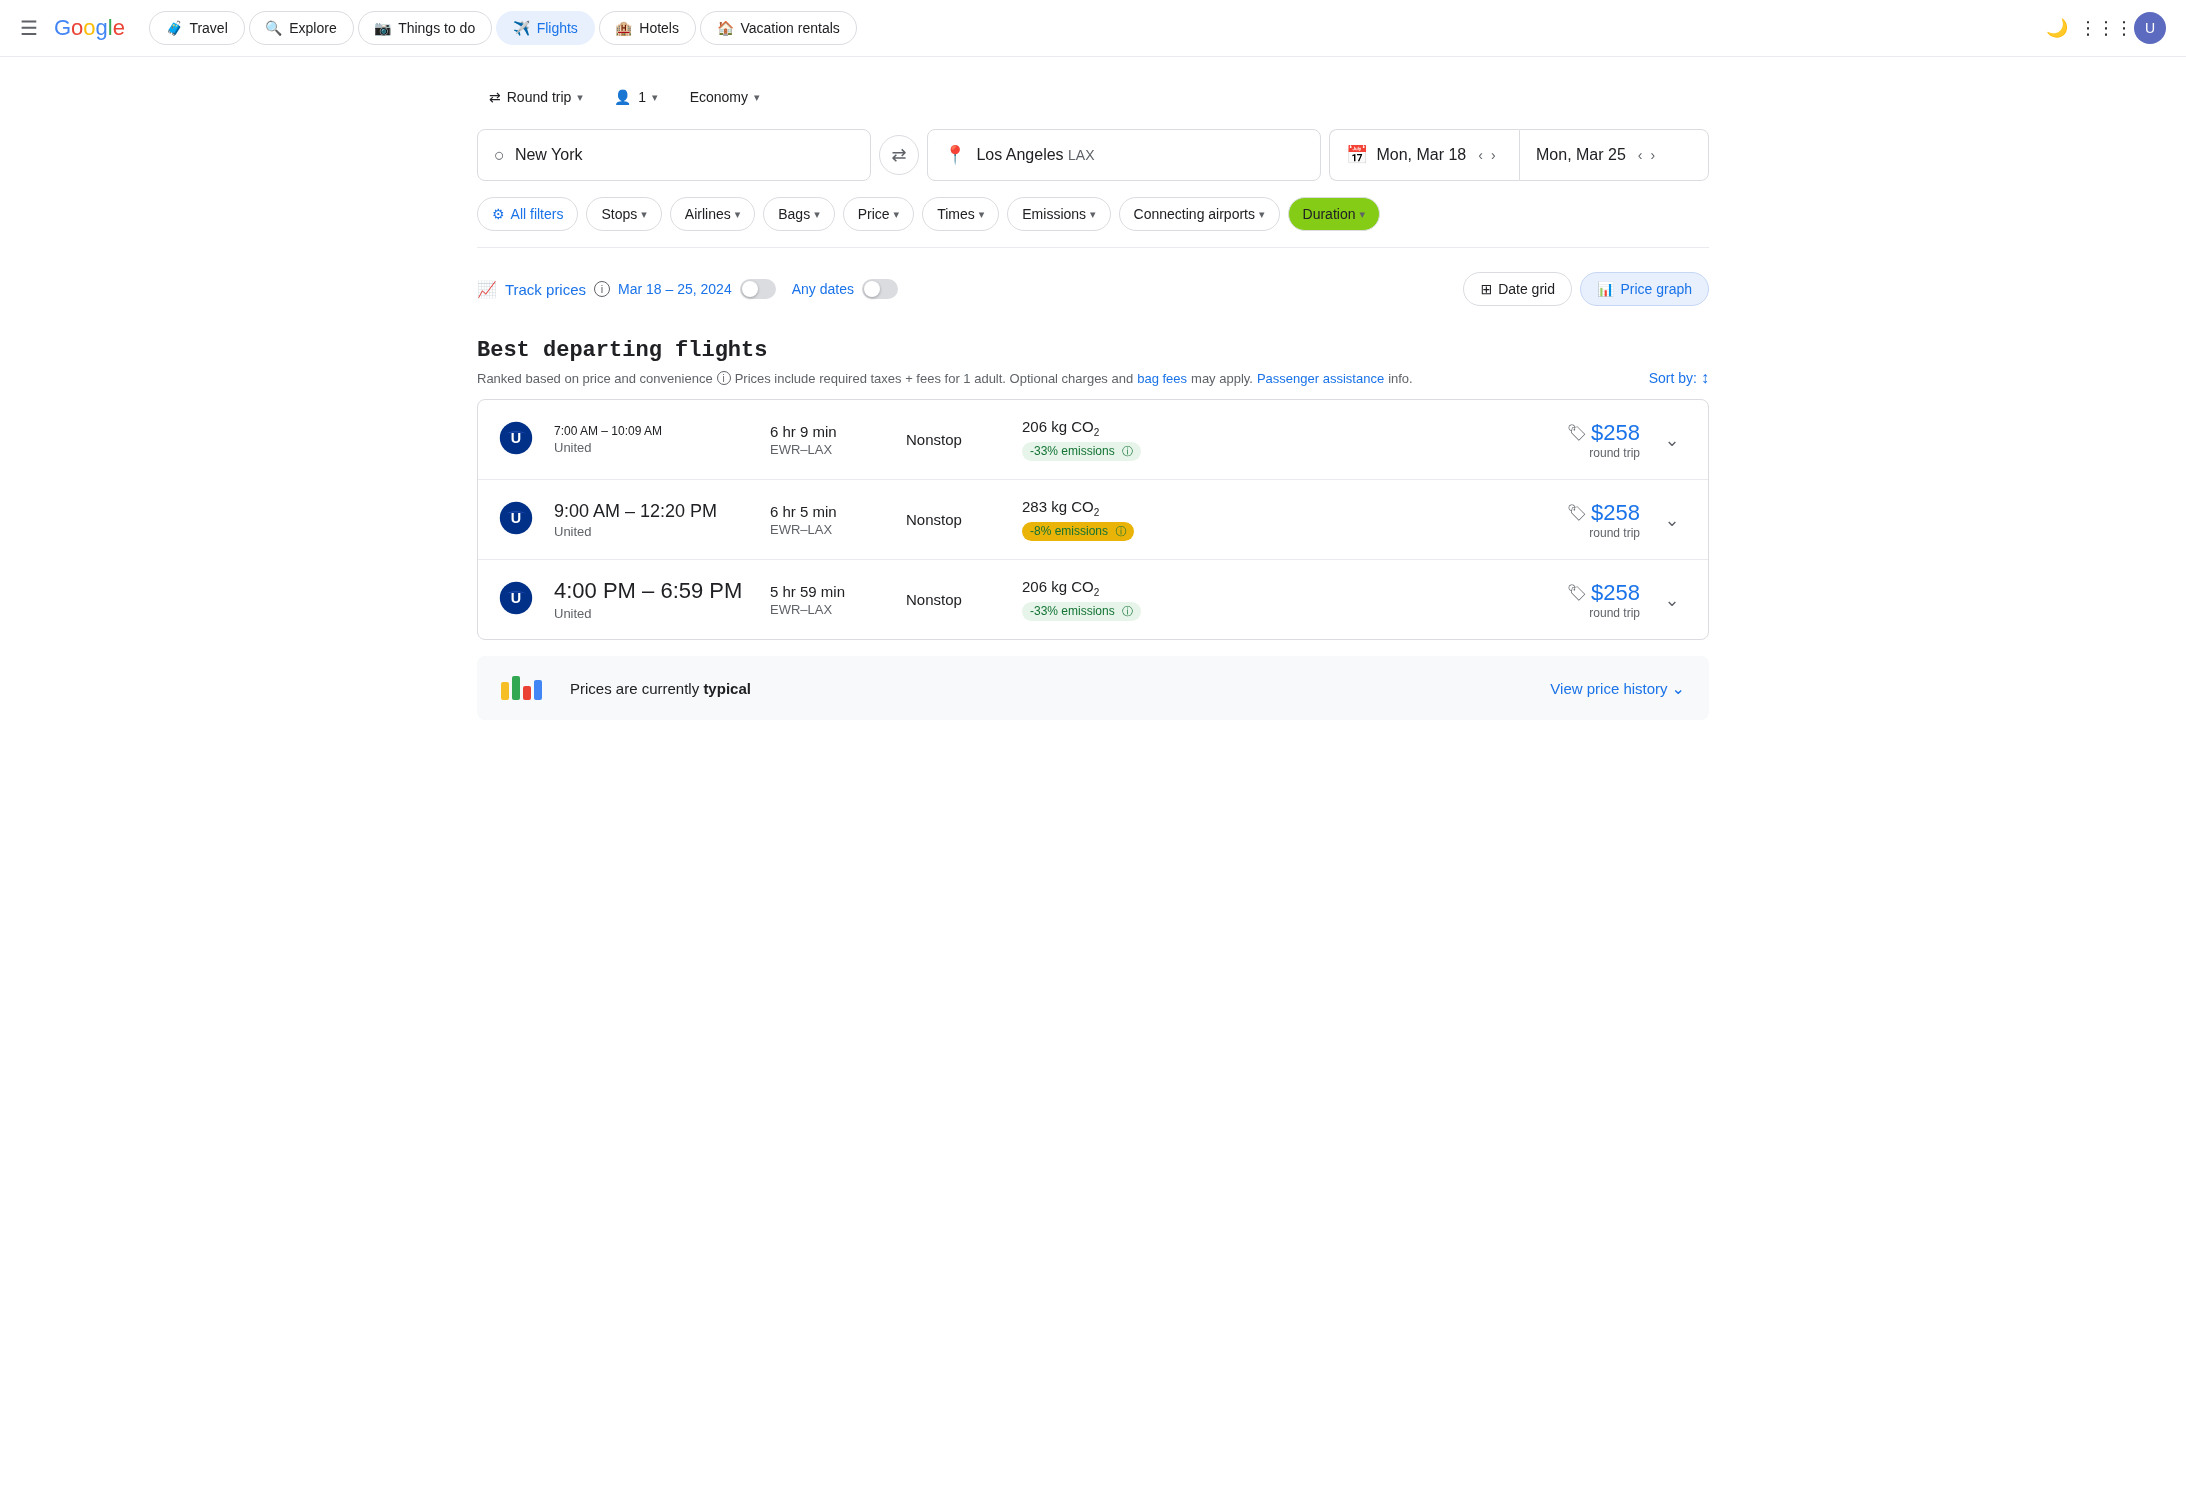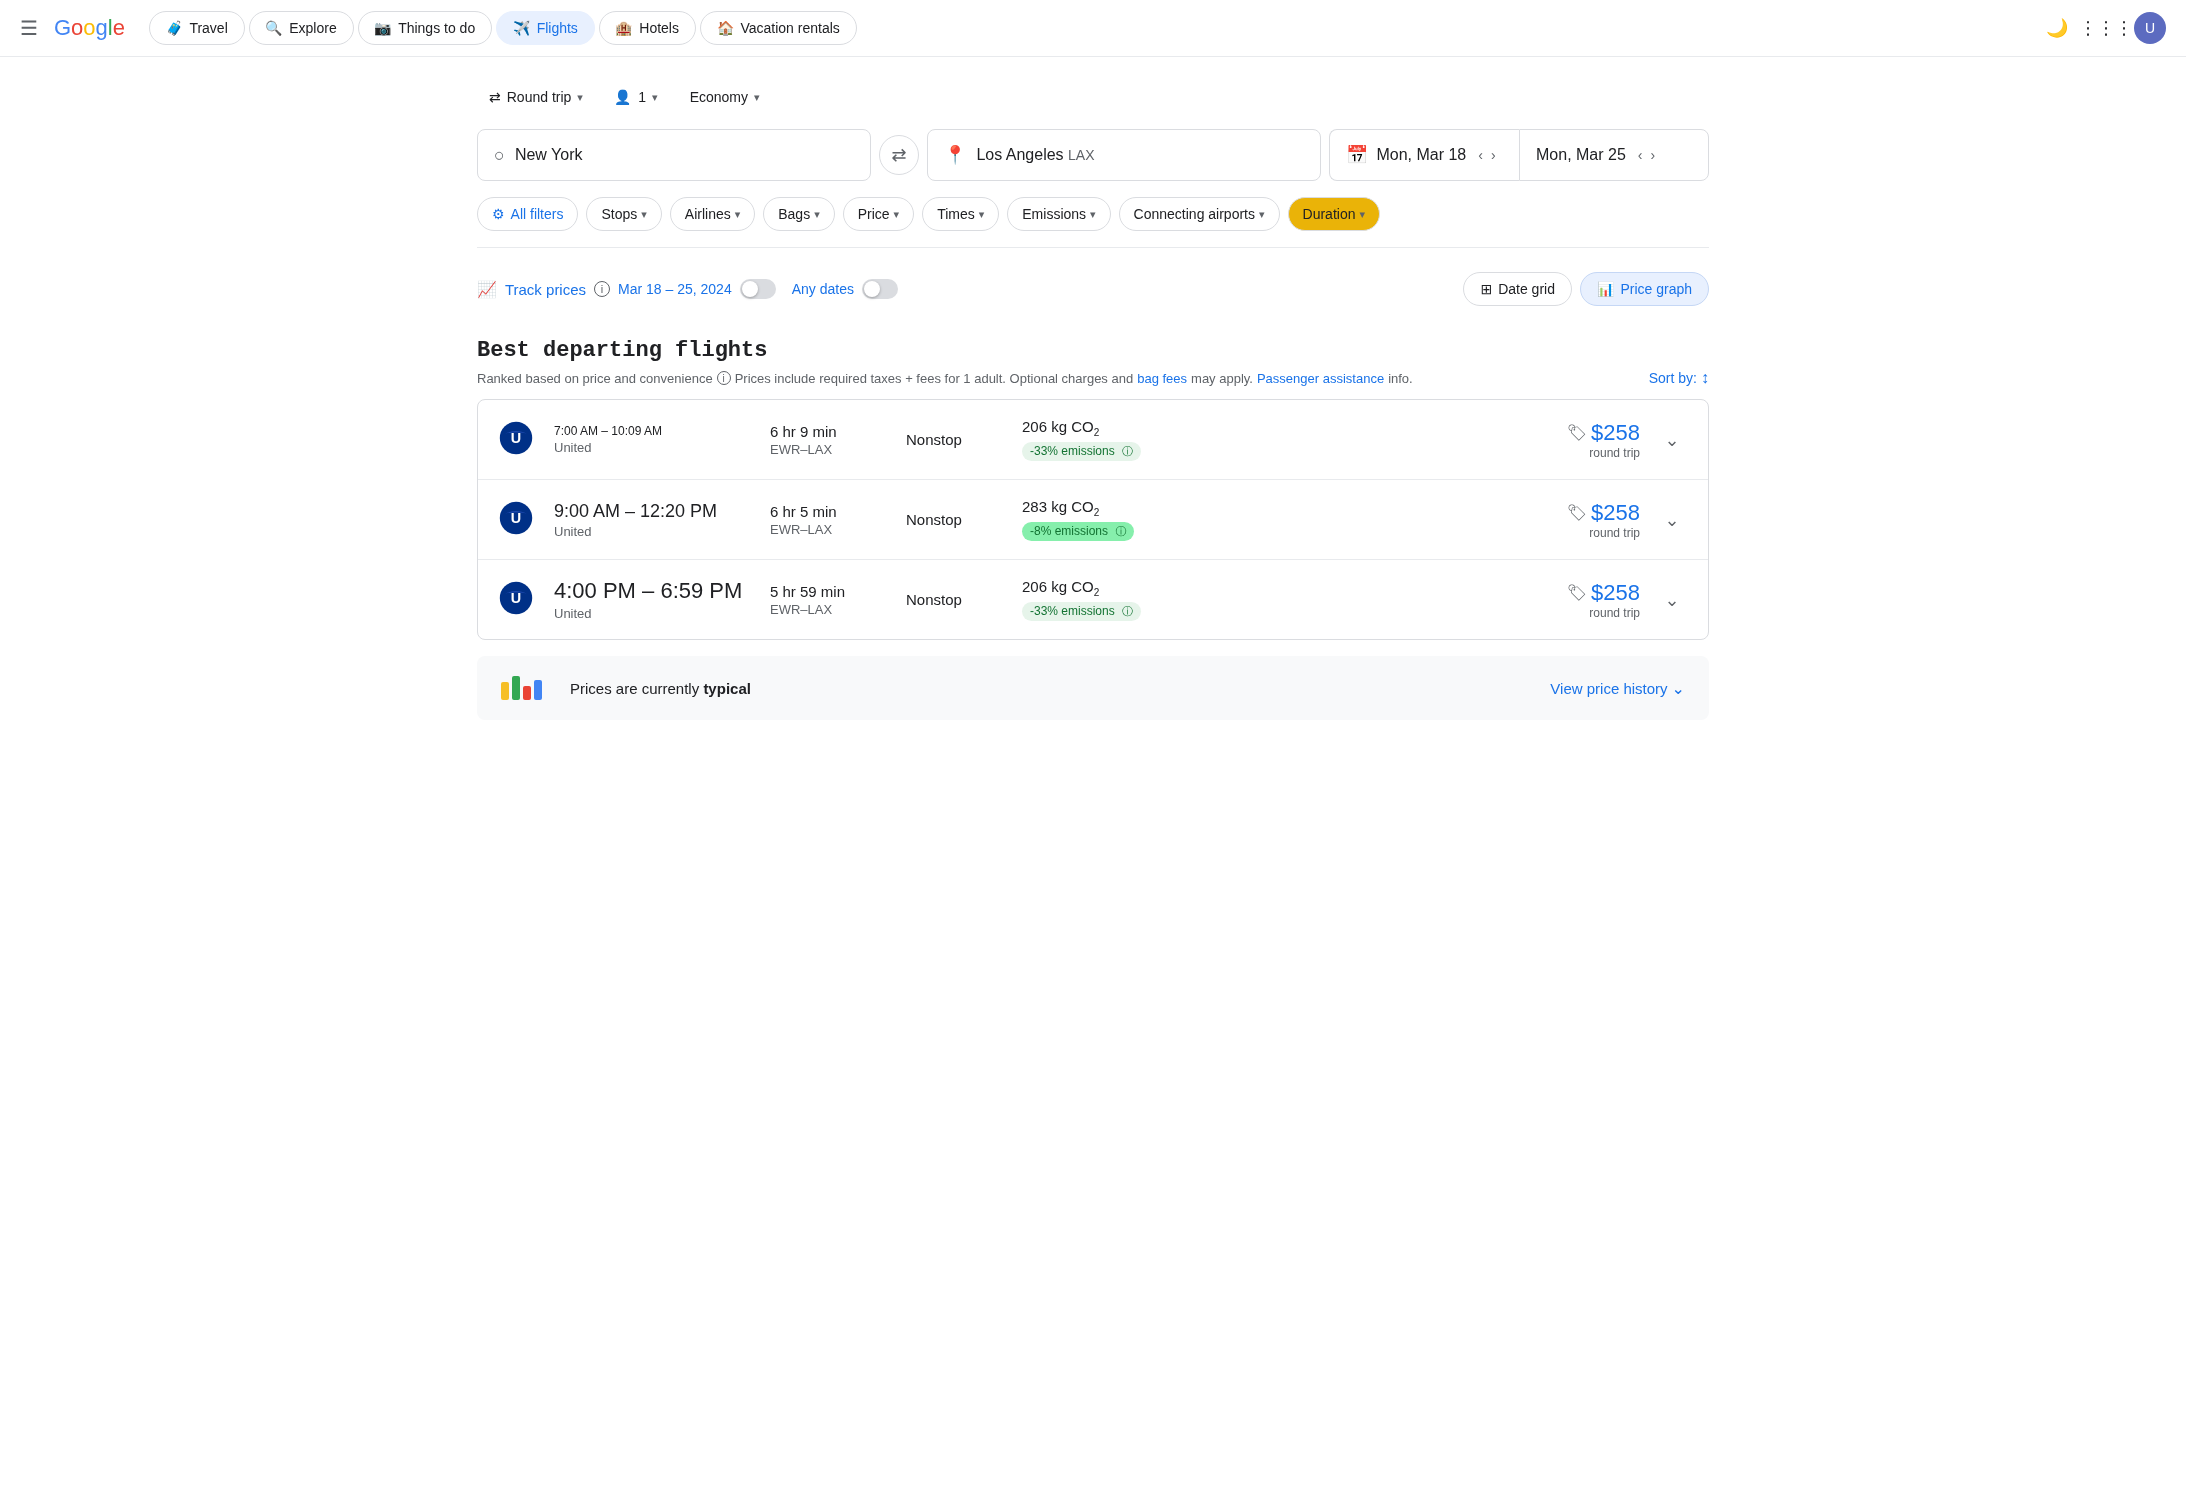--- a/index.html
+++ b/index.html
@@ -126,21 +126,21 @@
       <span style="font-size:11px; color:#5f6368;">▾</span>
     </button>
     <button style="display:flex; align-items:center; gap:4px; padding:8px 14px; border:1px solid #dadce0; border-radius:20px; background:#fff; cursor:pointer; font-size:14px; color:#202124;">
       <span>Emissions</span>
       <span style="font-size:11px; color:#5f6368;">▾</span>
     </button>
     <button style="display:flex; align-items:center; gap:4px; padding:8px 14px; border:1px solid #dadce0; border-radius:20px; background:#fff; cursor:pointer; font-size:14px; color:#202124;">
       <span>Connecting airports</span>
       <span style="font-size:11px; color:#5f6368;">▾</span>
     </button>
-    <button style="display:flex; align-items:center; gap:4px; padding:8px 14px; border:1px solid #dadce0; border-radius:20px; background:#eab308; cursor:pointer; font-size:14px; color:#202124;">
+    <button style="display:flex; align-items:center; gap:4px; padding:8px 14px; border:1px solid #dadce0; border-radius:20px; background:#84cc16; cursor:pointer; font-size:14px; color:#202124;">
       <span>Duration</span>
       <span style="font-size:11px; color:#5f6368;">▾</span>
     </button>
   </div>
 
   <div style="height:1px; background:#e8eaed; margin:16px 0;"></div>
 
   <div style="display:flex; align-items:center; gap:16px; padding:8px 0; flex-wrap:wrap;">
     <div style="display:flex; align-items:center; gap:8px;">
       <span style="color:#1a73e8; font-size:16px;">📈</span>
@@ -244,21 +244,21 @@
         <div style="font-size:15px;">6 hr 5 min</div>
         <div style="font-size:13px; color:#5f6368; margin-top:2px;">EWR–LAX</div>
       </div>
       <div style="min-width:100px;">
         <div style="font-size:15px;">Nonstop</div>
       </div>
       <div style="min-width:180px;">
         <div style="font-size:15px;">
           <span>283 kg CO</span><sub style="font-size:10px;">2</sub>
         </div>
-        <div style="display:inline-block; background:#86efac; color:#137333; font-size:12px; padding:2px 8px; border-radius:12px; margin-top:4px;">
+        <div style="display:inline-block; background:#eab308; color:#137333; font-size:12px; padding:2px 8px; border-radius:12px; margin-top:4px;">
           <span>-8% emissions</span>
           <span style="margin-left:4px; cursor:pointer; color:#137333; font-size:11px;">ⓘ</span>
         </div>
       </div>
       <div style="min-width:120px; text-align:right; margin-left:auto; display:flex; flex-direction:column; align-items:flex-end;">
         <div style="display:flex; align-items:center; gap:4px;">
           <span style="font-size:16px; color:#5f6368;">🏷</span>
           <span style="font-size:22px; font-weight:500; color:#1a73e8;">$258</span>
         </div>
         <div style="font-size:12px; color:#5f6368;">round trip</div>

